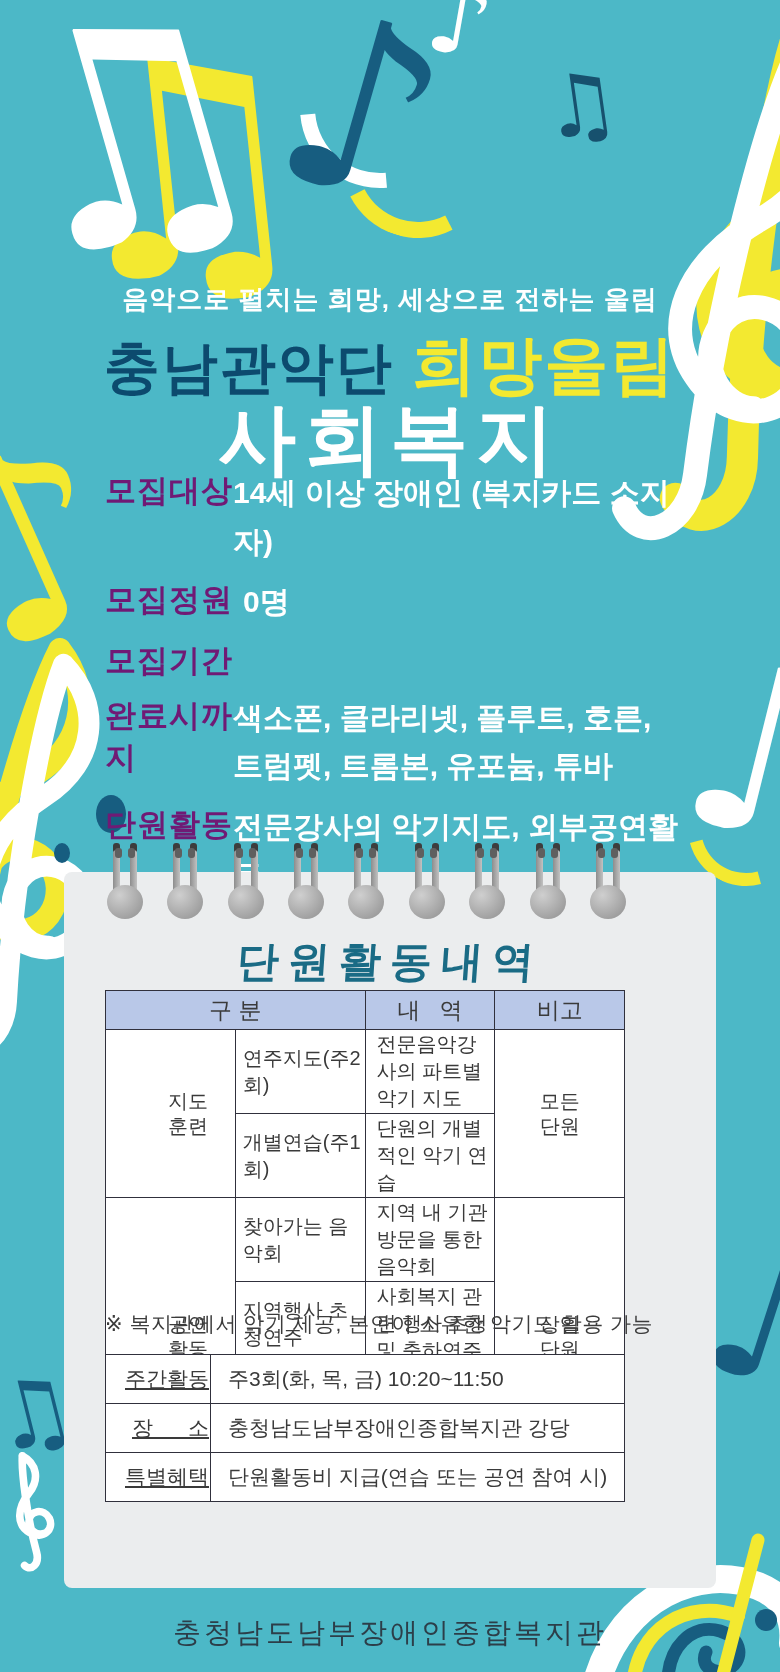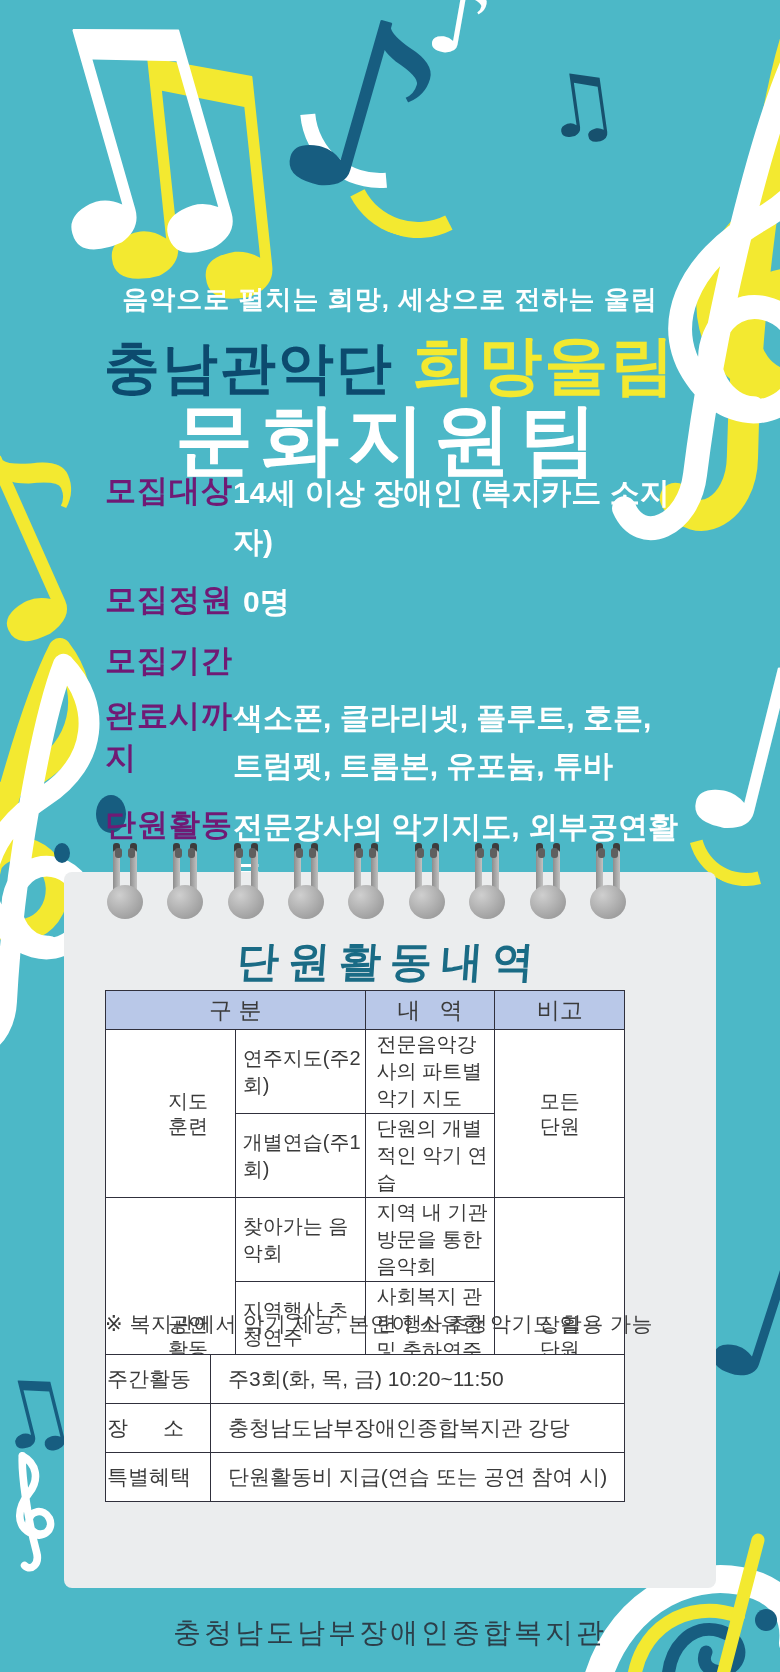--- a/index.html
+++ b/index.html
@@ -56,21 +56,21 @@
   .t1 td{font-size:20px; height:50px;}
   .t1 .c-group{width:55px; text-align:center; white-space:pre-line; line-height:1.25;padding-left:36px;}
   .t1 .c-item{width:135px; padding-left:7px;}
   .t1 .c-desc{width:272px; padding-left:11px;}
   .t1 .c-remark{width:52px; text-align:center; white-space:pre-line; line-height:1.25;}
   .note{
     position:absolute; left:41px; top:438px; color:#3c3c3c; font-size:21px; letter-spacing:0.5px;
   }
   .t2{position:absolute; left:41px; top:482px; width:520px; table-layout:fixed;}
   .t2 td{border:1.6px solid #30303c; color:#3a3a3a; background:#ffffff; font-size:21px; height:46px;}
-  .t2 .c-label{width:102px; text-align:left; white-space:pre;}
+  .t2 .c-label{width:102px; text-align:right; white-space:pre;text-decoration:underline;}
   .t2 .c-value{padding-left:17px;}
   
   .footer{
     position:absolute; top:1614px; left:0; width:100%; text-align:center;
     color:#2c3e49; font-size:28px; letter-spacing:3px; font-weight:normal;
   }
   svg{display:block; overflow:visible;}
 </style>
 </head>
 <body>
@@ -134,21 +134,21 @@
       <path d="M160 12 L122 158" fill="none" stroke="#f3e930" stroke-width="13" stroke-linecap="round"></path>
       <circle cx="168" cy="92" r="11" fill="#175d80"></circle>
     </svg>
   </div>
 
   <div class="tagline">음악으로 펼치는 희망, 세상으로 전하는 울림</div>
   <div class="title-row">
     <span class="title-part1">충남관악단</span>
     <span class="title-part2">희망울림</span>
   </div>
-  <div class="title-line2">문화지원팀</div>
+  <div class="title-line2">사회복지</div>
 
   <div class="info-list">
     <div class="info-row">
       <div class="info-label">모집대상</div>
       <div class="info-value">14세 이상 장애인 (복지카드 소지자)</div>
     </div>
     <div class="info-row">
       <div class="info-label">모집정원</div>
       <div class="info-value" style="padding-left:10px;">0명</div>
     </div>

